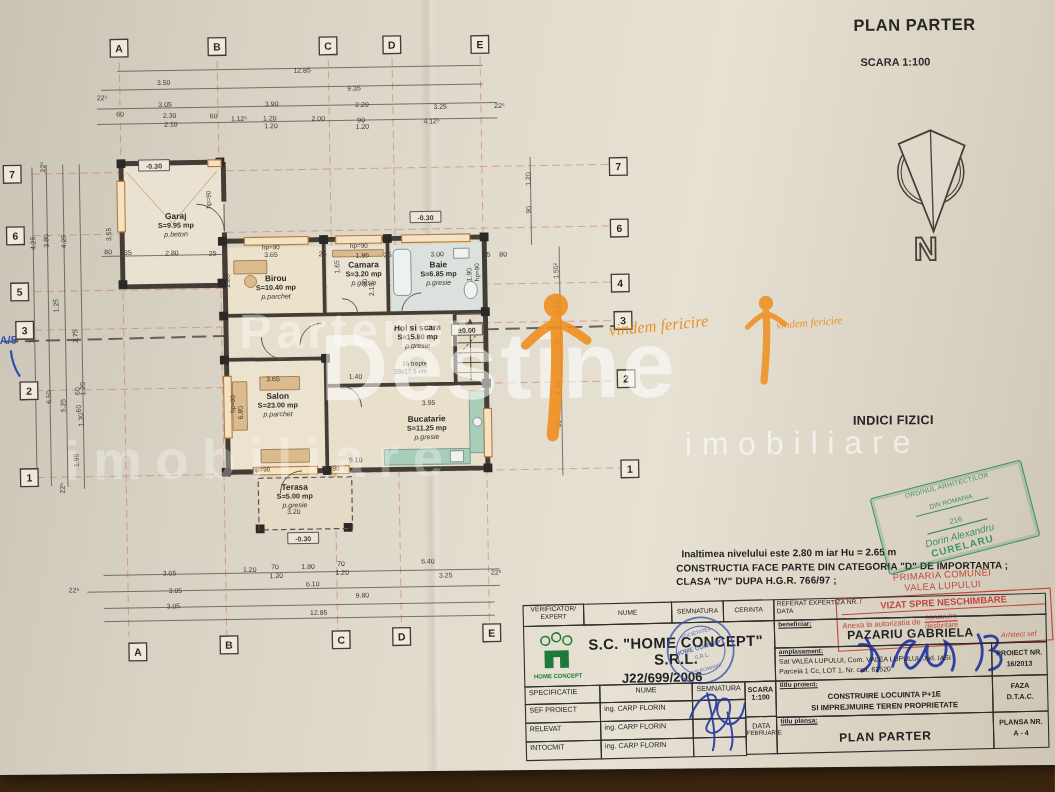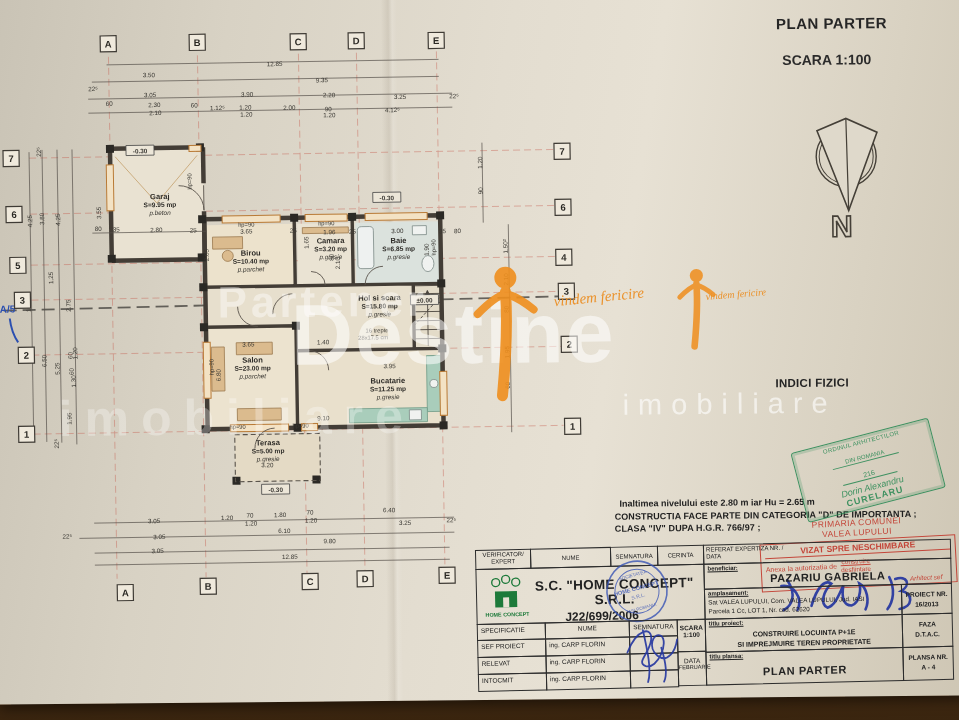--- a/index.html
+++ b/index.html
@@ -7,21 +7,21 @@
     background:linear-gradient(180deg,#33220f 0%,#2c1c0d 55%,#4d3118 85%,#3a250f 100%);
     font-family:"Liberation Sans",sans-serif;}
   #paper{position:absolute;left:-4px;top:-6px;width:968px;height:706px;
     transform:rotate(-0.55deg);transform-origin:50% 50%;
     background:linear-gradient(100deg,#c9c3b5 0%,#d8d2c4 22%,#e3ddd0 48%,#e7e1d4 62%,#d9d2c2 84%,#cec6b4 100%);
     box-shadow:0 4px 14px rgba(0,0,0,.55);}
   .fold{position:absolute;left:388px;top:0;width:16px;height:100%;
     background:linear-gradient(90deg,rgba(90,75,55,0) 0%,rgba(90,75,55,.10) 45%,rgba(255,255,255,.12) 70%,rgba(90,75,55,0) 100%);}
   .abs{position:absolute;}
   #plan-title{left:783px;top:24px;font-size:15px;font-weight:bold;letter-spacing:.5px;color:#262626;}
-  #plan-scale{left:789px;top:61px;font-size:14px;font-weight:bold;color:#2b2b2b;}
+  #plan-scale{left:789px;top:61px;font-size:10px;font-weight:bold;color:#2b2b2b;}
   #indici{left:779px;top:386px;color:#242424;}
   #indici .ttl{font-size:11.5px;font-weight:bold;margin-bottom:14px;letter-spacing:.3px;}
   #indici .ln{font-size:11px;font-weight:bold;margin-bottom:2.5px;letter-spacing:.2px;}
   #notes{left:617px;top:506px;width:345px;color:#1e1e1e;}
   #notes .n1{font-size:9px;font-weight:bold;margin-left:5px;margin-bottom:3px;}
   #notes .n2,#notes .n3{font-size:9px;font-weight:bold;margin-bottom:2px;letter-spacing:.1px;}
   
   #stamp-arch{left:800px;top:444px;width:142px;height:72px;transform:rotate(-14deg);
     border:1.6px solid #2e8b57;border-radius:3px;box-shadow:0 0 0 2.5px rgba(46,139,87,.25) inset;
     color:#2e8b57;text-align:center;opacity:.9;padding-top:3px;box-sizing:border-box;}

